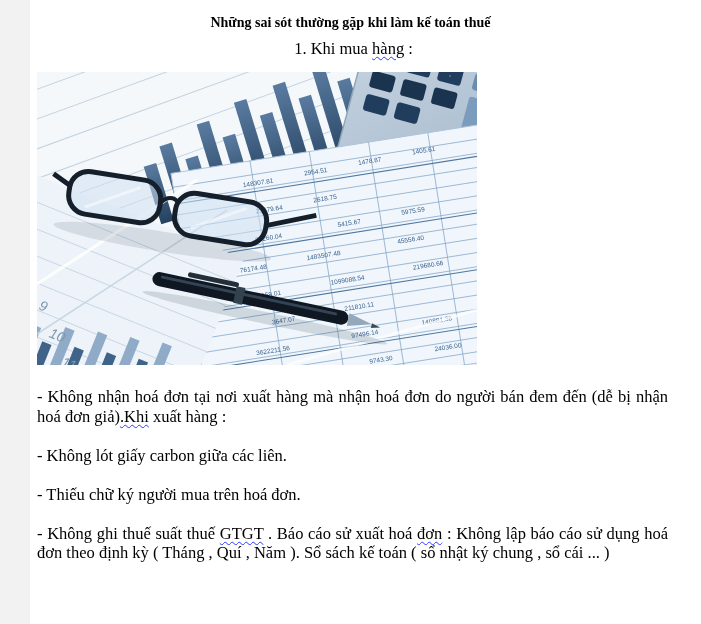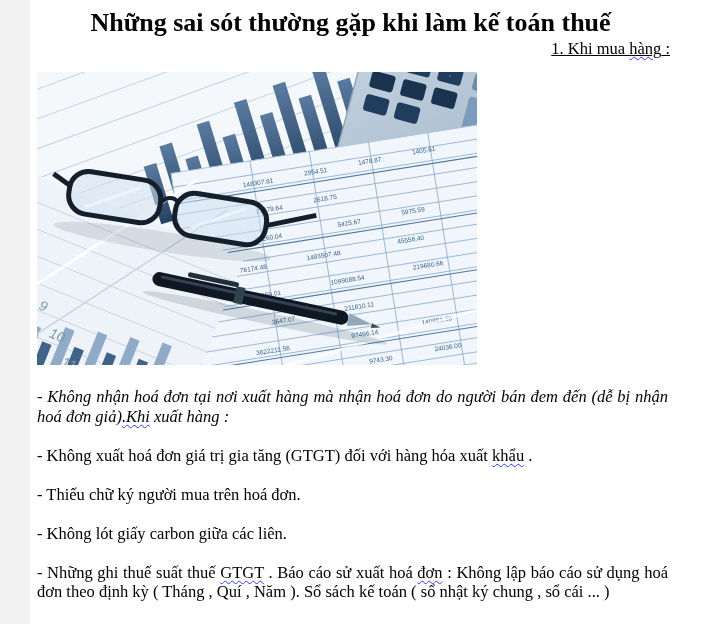--- a/index.html
+++ b/index.html
@@ -10,32 +10,32 @@
     font-size:16.5px;
   }
   .left-margin-strip{
     position:absolute;left:0;top:0;width:30px;height:624px;
     background:#f2f2f2;
   }
   .content{
     position:absolute;left:31px;top:0;width:639px;
   }
   h1.page-title{
-    font-size:26px;font-weight:bold;text-align:center;
+    font-size:14px;font-weight:bold;text-align:center;
     margin:11px 0 0 0;line-height:23px;
   }
   p.section-heading{
-    margin:5px 0 8px 6px;line-height:19px;text-align:right;text-decoration:underline;
+    margin:5px 0 8px 6px;line-height:19px;text-align:center;
   }
   .photo-wrap{margin:14px 0 0 6px;width:440px;height:293px;line-height:0;}
   p.body-par{
     margin:19.5px 0 19.5px 6px;line-height:19.5px;text-align:justify;
     width:631px;
   }
-  p.first-par{margin-top:22px;font-style:italic;}
+  p.first-par{margin-top:22px;}
   .wavy{
     text-decoration-line:underline;
     text-decoration-style:wavy;
     text-decoration-color:#2b3cff;
     text-decoration-thickness:1px;
     text-underline-offset:2px;
   }
   svg text{font-family:"Liberation Sans","DejaVu Sans",sans-serif;}
 </style>
 </head>
@@ -234,18 +234,17 @@
         <rect x="120" y="226" width="180" height="3" rx="1.5" fill="#46586a" opacity="0.7"></rect>
         <rect x="196" y="221" width="9" height="17" fill="#32424f"></rect>
         <rect x="146" y="217" width="52" height="5" rx="2.5" fill="#222e3a"></rect>
         <polygon points="312,224 336,230 312,237" fill="#93a9bb"></polygon>
         <polygon points="336,229 345,231.5 336,234" fill="#3d4b57"></polygon>
       </g>
     </svg>
   </div>
 
   <p class="body-par first-par"><span>- Không nhận hoá đơn tại nơi xuất hàng mà nhận hoá đơn do người bán đem đến (dễ bị nhận hoá đơn giả)</span><span class="wavy">.Khi</span><span> xuất hàng :</span></p>
-  <p class="body-par"><span>- Không xuất hoá đơn giá trị gia tăng (GTGT) đối với hàng hóa xuất </span><span class="wavy">khẩu</span><span> .</span></p>
+  <p class="body-par"><span>- Không lót giấy carbon giữa các liên.</span></p>
   <p class="body-par"><span>- Thiếu chữ ký người mua trên hoá đơn.</span></p>
-  <p class="body-par"><span>- Không lót giấy carbon giữa các liên.</span></p>
-  <p class="body-par"><span>- Những ghi thuế suất thuế </span><span class="wavy">GTGT</span><span> . Báo cáo sử xuất hoá </span><span class="wavy">đơn</span><span> : Không lập báo cáo sử dụng hoá đơn theo định kỳ ( Tháng , Quí , Năm ). Sổ sách kế toán ( sổ nhật ký chung , sổ cái ... )</span></p>
+  <p class="body-par"><span>- Không ghi thuế suất thuế </span><span class="wavy">GTGT</span><span> . Báo cáo sử xuất hoá </span><span class="wavy">đơn</span><span> : Không lập báo cáo sử dụng hoá đơn theo định kỳ ( Tháng , Quí , Năm ). Sổ sách kế toán ( sổ nhật ký chung , sổ cái ... )</span></p>
 
 </div>
 
 </body></html>

